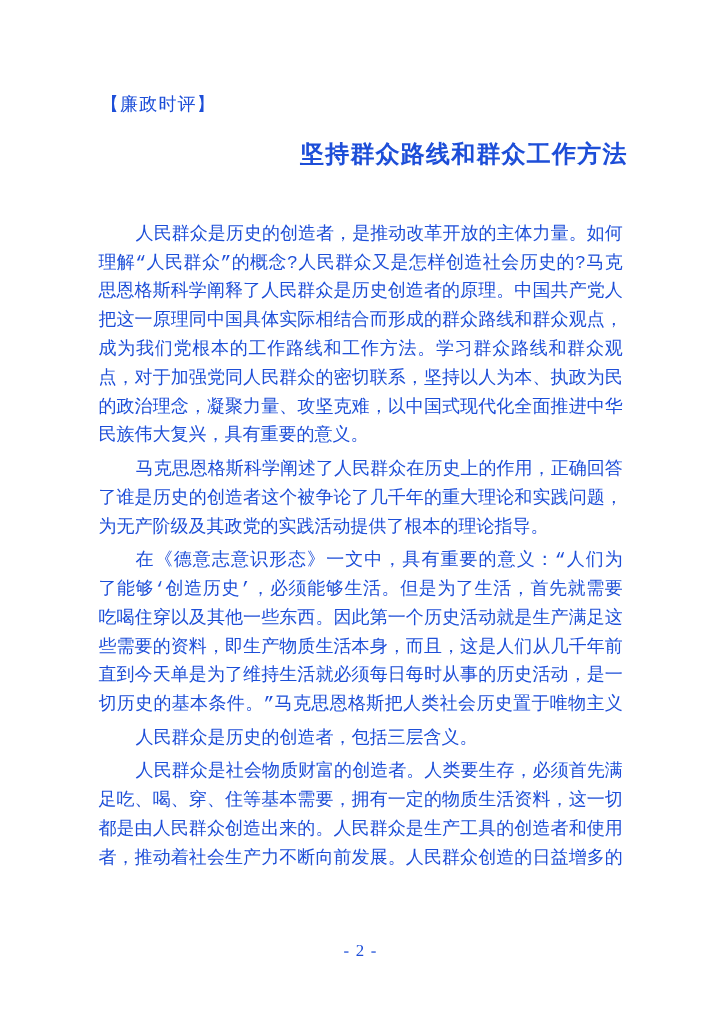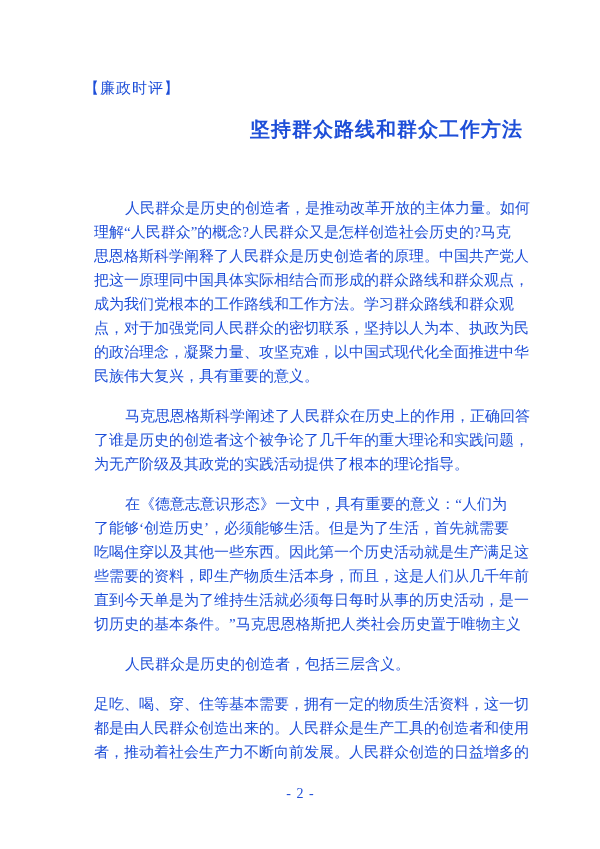--- a/index.html
+++ b/index.html
@@ -37,22 +37,23 @@
     letter-spacing: 1px;
     white-space: nowrap;
   }
   .doc-body {
     position: absolute;
     top: 180px;
     left: 78px;
     width: 445px;
   }
   .para {
-    margin: 16px;
+    margin: 4px;
     padding: 0;
+    font-family: Liberation Mono, monospace;
   }
   .line {
     height: 24px;
     line-height: 24px;
     font-size: 15px;
     text-align: justify;
     text-align-last: justify;
     white-space: nowrap;
     overflow: visible;
   }
@@ -108,20 +109,21 @@
         <div class="line">了能够‘创造历史’，必须能够生活。但是为了生活，首先就需要</div>
         <div class="line">吃喝住穿以及其他一些东西。因此第一个历史活动就是生产满足这</div>
         <div class="line">些需要的资料，即生产物质生活本身，而且，这是人们从几千年前</div>
         <div class="line">直到今天单是为了维持生活就必须每日每时从事的历史活动，是一</div>
         <div class="line">切历史的基本条件。”马克思恩格斯把人类社会历史置于唯物主义</div>
       </div>
       <div class="para body">
         <div class="line first para-end">人民群众是历史的创造者，包括三层含义。</div>
       </div>
       <div class="para body">
+        <div class="line first">人民群众是社会物质财富的创造者。人类要生存，必须首先满</div>
         <div class="line">足吃、喝、穿、住等基本需要，拥有一定的物质生活资料，这一切</div>
         <div class="line">都是由人民群众创造出来的。人民群众是生产工具的创造者和使用</div>
         <div class="line">者，推动着社会生产力不断向前发展。人民群众创造的日益增多的</div>
       </div>
     </div>
 
   <div class="page-footer">- 2 -</div>
 </div>
 
 </body></html>

